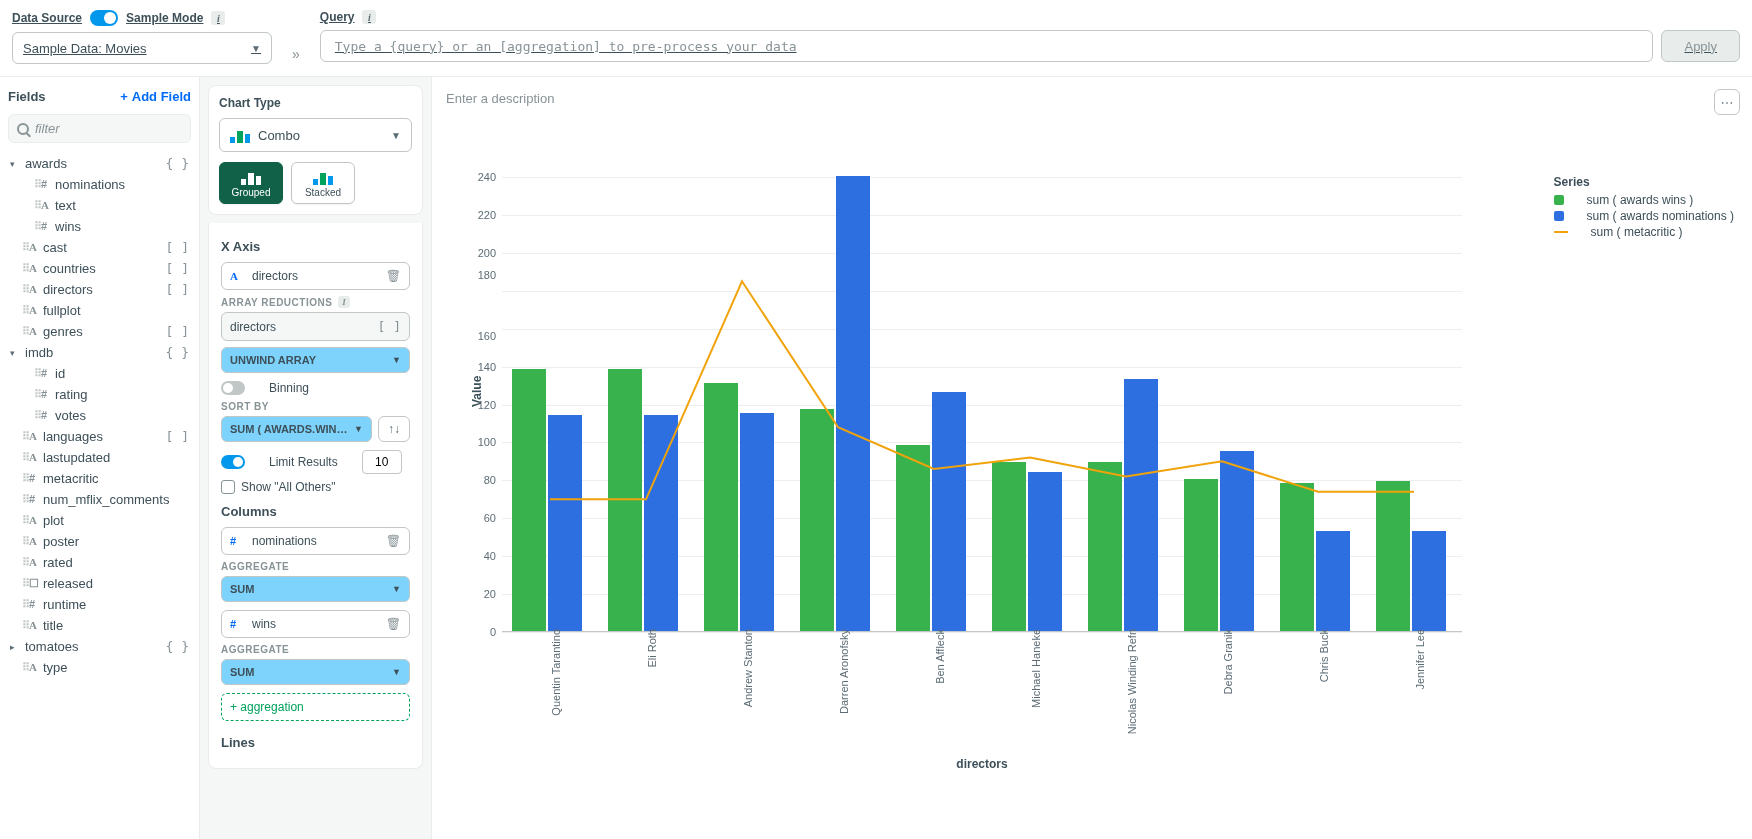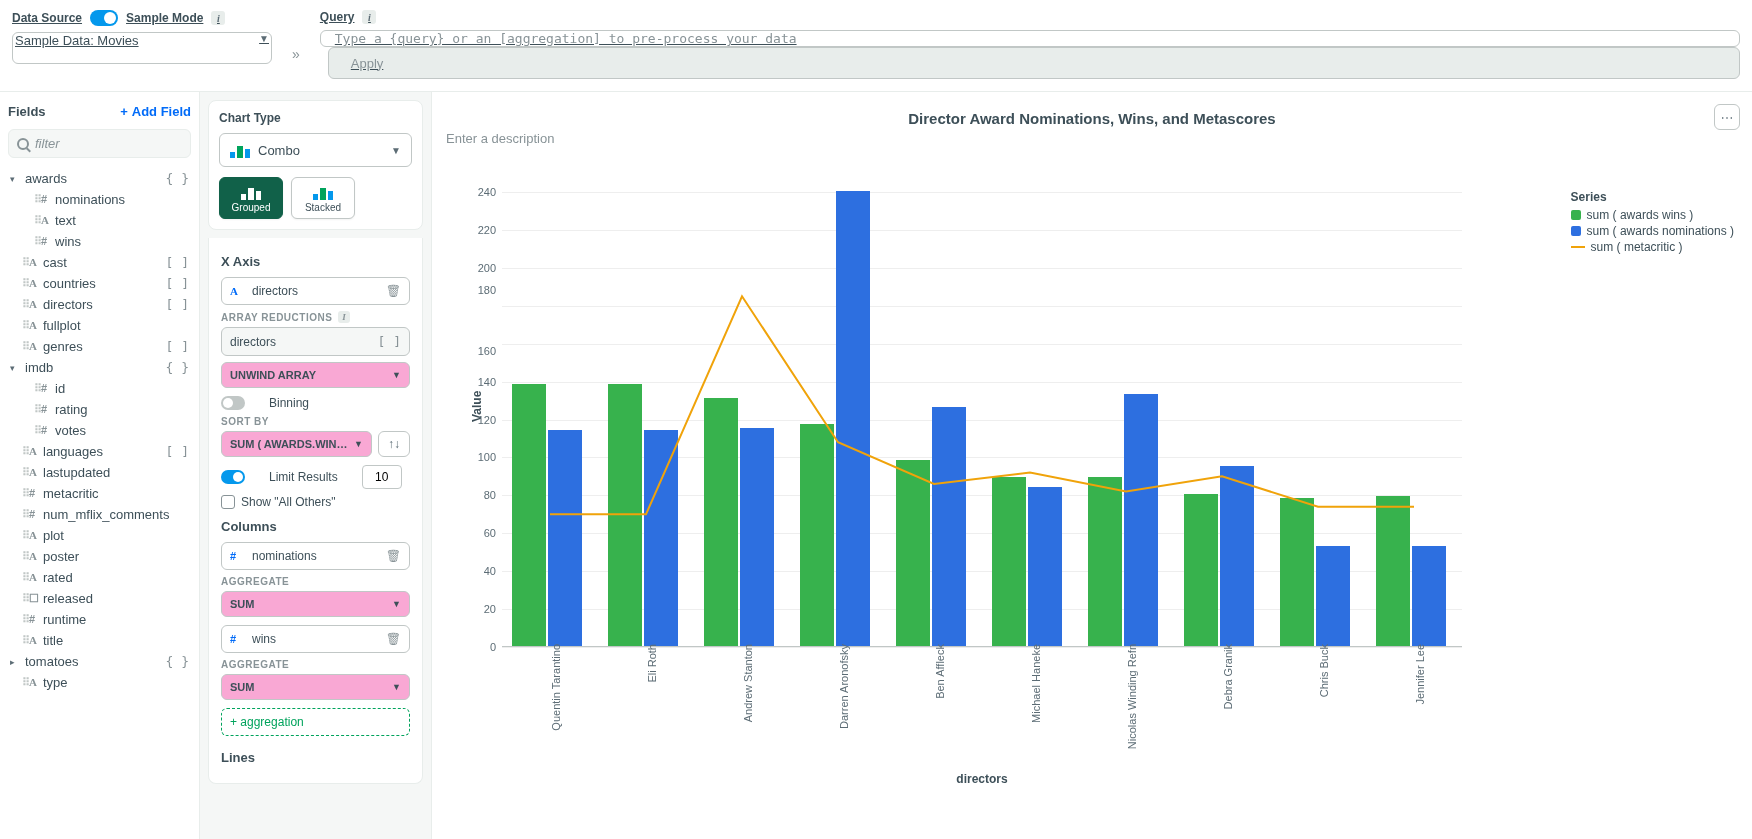--- a/index.html
+++ b/index.html
@@ -3,21 +3,21 @@
 <meta charset="utf-8">
 <style>
   * { box-sizing: border-box; margin: 0; padding: 0; }
   body { font-family: -apple-system, BlinkMacSystemFont, "Segoe UI", Helvetica, Arial, sans-serif; font-size: 13px; color: #3d4f58; background: #fff; width: 1752px; height: 839px; overflow: hidden; }
 
   
   .topbar { display: flex; align-items: flex-start; gap: 20px; padding: 10px 12px 12px; border-bottom: 1px solid #e8edeb; }
   .tb-col { display: flex; flex-direction: column; gap: 6px; text-decoration: underline; }
   .tb-label { font-size: 12px; font-weight: 600; color: #3d4f58; display: flex; align-items: center; gap: 8px; }
   .tb-label .info { width: 14px; height: 14px; border-radius: 3px; background: #e8edeb; display: inline-flex; align-items: center; justify-content: center; font-family: Georgia, serif; font-style: italic; font-size: 10px; color: #5c6c75; }
-  .select-box { height: 32px; min-width: 260px; border: 1px solid #c1c7c6; border-radius: 6px; display: flex; justify-content: space-between; padding: 0 2px; background: #fff; }
+  .select-box { height: 32px; min-width: 260px; border: 1px solid #c1c7c6; border-radius: 6px; display: flex; align-items: center; justify-content: space-between; padding: 0 10px; background: #fff; }
   .select-box .caret { font-size: 10px; color: #5c6c75; }
   .toggle { width: 28px; height: 16px; border-radius: 999px; background: #0498ec; position: relative; }
   .toggle::after { content: ''; width: 12px; height: 12px; border-radius: 50%; background: #fff; position: absolute; top: 2px; right: 2px; }
   .chev-collapse { color: #889397; font-size: 14px; padding-top: 36px; }
   .query-input { flex: 1; height: 32px; border: 1px solid #c1c7c6; border-radius: 6px; padding: 0 14px; font-family: Menlo, Consolas, monospace; font-size: 13px; color: #889397; display: flex; align-items: center; background: #fff; }
   .apply-btn { height: 32px; padding: 0 22px; border: 1px solid #c1c7c6; border-radius: 6px; background: #e8edeb; margin-left: 8px; color: #889397; display: flex; align-items: center; }
 
   
   .main { display: flex; height: calc(839px - 65px); }
   .fields-pane { width: 200px; border-right: 1px solid #e8edeb; padding: 12px 8px; overflow-y: auto; }
@@ -63,21 +63,21 @@
   .tab .ticon.bars::after { content:''; position:absolute; left:2px; bottom:0; width:2px; height:6px; background:#5c6c75; box-shadow: 4px 0 0 #5c6c75, 8px 0 0 #5c6c75; }
   .tab .ticon.funnel::before { content:'▾'; font-size:14px; color:#5c6c75; position:relative; top:-4px; }
   .tab .ticon.sliders::before { content:'≡'; font-size:14px; color:#5c6c75; }
 
   .enc-body { padding: 10px 12px; }
   .sect-title { font-size: 13px; font-weight: 600; margin-bottom: 8px; margin-top: 6px; }
   .pill { border: 1px solid #c1c7c6; border-radius: 6px; background: #fff; padding: 6px 8px; display: flex; align-items: center; justify-content: space-between; font-size: 12px; margin-bottom: 6px; }
   .pill .pl { display: flex; align-items: center; gap: 6px; }
   .pill .trash { color: #889397; font-size: 12px; }
   .micro-lbl { font-size: 10px; letter-spacing: 0.5px; color: #889397; font-weight: 600; margin: 4px 0 4px; text-transform: uppercase; display:flex; align-items:center; gap:6px; }
-  .grey-sel { background: #f9a8d4; border: 1px solid #c1c7c6; border-radius: 6px; padding: 6px 8px; font-size: 11px; font-weight: 600; display: flex; justify-content: space-between; align-items: center; margin-bottom:8px; text-transform:uppercase; color:#3d4f58; }
+  .grey-sel { background: #7dd3fc; border: 1px solid #c1c7c6; border-radius: 6px; padding: 6px 8px; font-size: 11px; font-weight: 600; display: flex; justify-content: space-between; align-items: center; margin-bottom:8px; text-transform:uppercase; color:#3d4f58; }
   .grey-sel .caret { font-size: 9px; }
   .sort-row { display: flex; gap: 6px; margin-bottom:8px; }
   .sort-row .grey-sel { flex: 1; margin-bottom:0; }
   .sort-row .swap { width: 32px; border:1px solid #c1c7c6; border-radius:6px; display:flex; align-items:center; justify-content:center; background:#fff; font-size:12px; color:#5c6c75; }
   .lim-row { display: flex; align-items: center; gap: 24px; margin-bottom:6px; font-size:12px; }
   .lim-row input.lim { width: 40px; height: 24px; border:1px solid #c1c7c6; border-radius:4px; text-align:center; font-size:12px; }
   .chk-row { display:flex; align-items:center; gap:6px; font-size:12px; margin-bottom:10px; }
   .chk-row .cb { width:14px; height:14px; border:1px solid #889397; border-radius:3px; }
   .toggle2 { width:24px; height:14px; border-radius:999px; background:#c1c7c6; position:relative; }
   .toggle2.on { background:#0498ec; }
@@ -85,21 +85,21 @@
   .toggle2.on::after { left:auto; right:2px; }
   .add-agg { border:1px dashed #00a35c; color:#00a35c; border-radius:6px; padding:6px 8px; font-size:12px; margin-top:6px; }
 
   
   .chart-pane { flex:1; position:relative; padding: 10px 14px; }
   .chart-menu { position:absolute; right:12px; top:12px; border:1px solid #c1c7c6; border-radius:6px; width:26px; height:26px; display:flex; align-items:center; justify-content:center; color:#5c6c75; }
   .chart-title { text-align:center; font-weight:600; font-size:15px; margin-top:8px; }
   .chart-desc { text-align:left; color:#889397; font-size:13px; margin-top:4px; }
   .legend { position:absolute; right:18px; top:98px; font-size:12px; }
   .legend .hd { font-weight:600; margin-bottom:4px; }
-  .legend .item { display:flex; align-items:center; gap:6px; margin:2px 0; }
+  .legend .item { display:flex; align-items:center; gap:23px; margin:2px 0; }
   .swatch { width:10px; height:10px; border-radius:2px; }
   .swatch.g { background:#37b24d; }
   .swatch.b { background:#2d6fe0; }
   .swatch.y { width:14px; height:2px; background:#f0a30a; border-radius:0; }
 
   .plot { position:absolute; left:70px; top:100px; width:960px; height:455px; border-bottom:1px solid #c1c7c6; }
   .grid-line { position:absolute; left:0; right:0; height:1px; background:#eeeeee; }
   .y-label { position:absolute; right: calc(100% + 6px); transform:translateY(-50%); font-size:11px; color:#5c6c75; }
   .bars-wrap { position:absolute; inset:0; }
   .group { position:absolute; bottom:0; width:76px; }
@@ -126,21 +126,21 @@
       <span>Sample Data: Movies</span>
       <span class="caret">▼</span>
     </div>
   </div>
   <div class="chev-collapse">»</div>
   <div class="tb-col" style="flex:1">
     <div class="tb-label">
       <span>Query</span>
       <span class="info">i</span>
     </div>
-    <div style="display:flex;flex-direction:column;">
+    <div style="display:flex;">
       <div class="query-input">
         <span>Type a {query} or an [aggregation] to pre-process your data</span>
       </div>
       <div class="apply-btn">
         <span>Apply</span>
       </div>
     </div>
   </div>
 </div>
 
@@ -430,21 +430,20 @@
         </div>
 
       <div class="add-agg"><span>+ aggregation</span></div>
 
       <div class="sect-title" style="margin-top:14px">Lines</div>
     </div>
   </div>
 
   <div class="chart-pane">
     <div class="chart-menu">⋯</div>
-    <div class="chart-title">Director Award Nominations, Wins, and Metascores</div>
     <div class="chart-desc">Enter a description</div>
 
     <div class="legend">
       <div class="hd">Series</div>
       <div class="item">
           <span class="swatch g"></span>
           <span>sum ( awards wins )</span>
         </div>
       <div class="item">
           <span class="swatch b"></span>

